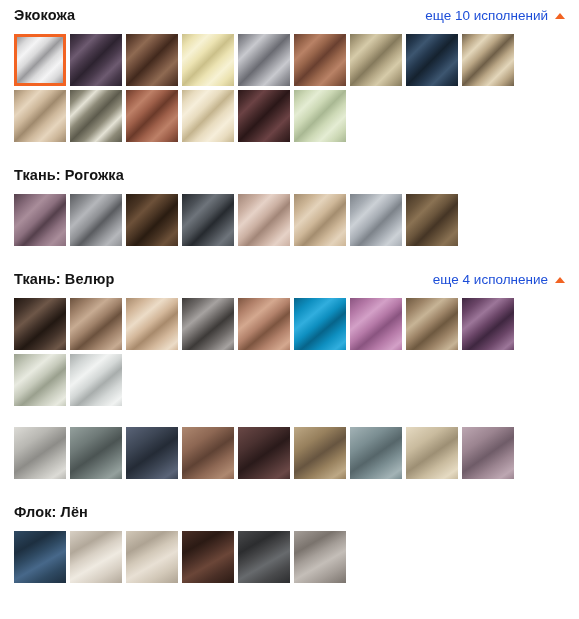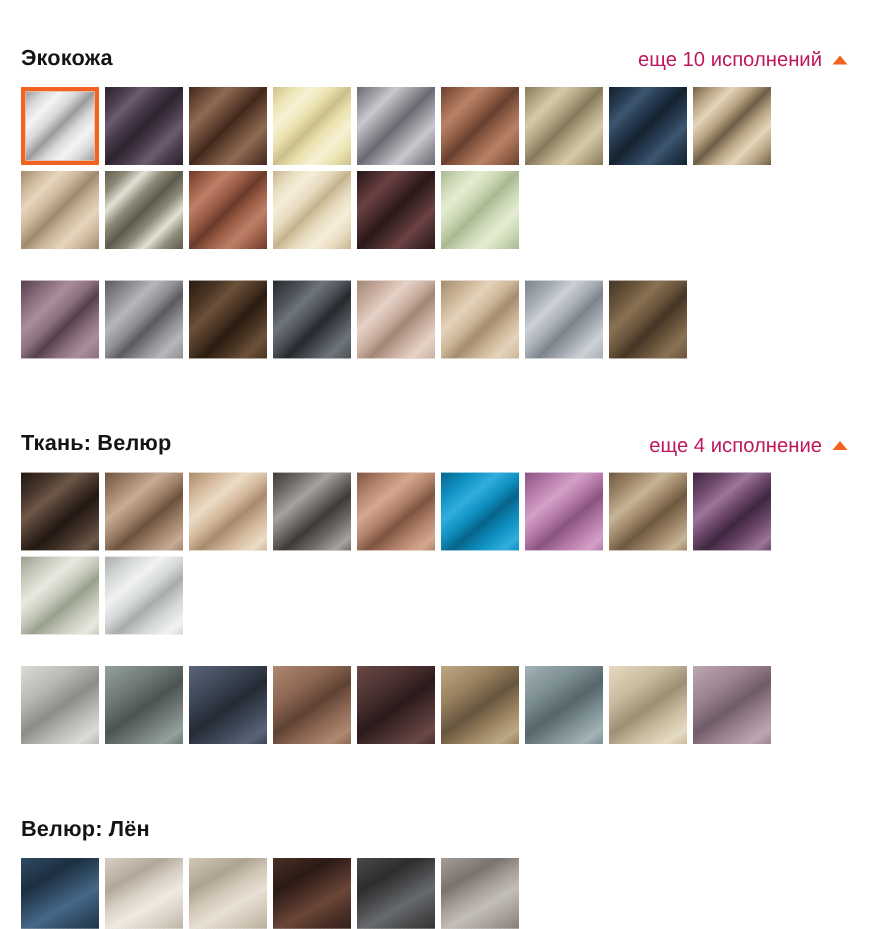--- a/index.html
+++ b/index.html
@@ -21,40 +21,39 @@
   }
   .section {
     padding: 0;
   }
   .section-head {
     display: flex;
     align-items: center;
     justify-content: space-between;
     padding: 0 14px 0 14px;
     height: 31px;
-    margin-top: 24px;
   }
   .section-title {
     font-size: 14.5px;
     font-weight: 700;
     color: #141414;
     letter-spacing: 0.1px;
     line-height: 1;
     white-space: nowrap;
   }
   .more-toggle {
     display: flex;
     align-items: center;
     gap: 7px;
     cursor: pointer;
     user-select: none;
   }
   .more-label {
     font-size: 13.5px;
-    color: #be185d;
+    color: #1d4ed8;
     line-height: 1;
     white-space: nowrap;
   }
   .caret-up {
     width: 0;
     height: 0;
     border-left: 5px solid transparent;
     border-right: 5px solid transparent;
     border-bottom: 6px solid #f26322;
     display: block;
@@ -145,20 +144,23 @@
           <div class="swatch" title="dark-maroon">
             <div class="fabric" style="background-image: linear-gradient(135deg, rgb(43, 23, 24) 0%, rgb(74, 44, 45) 14%, rgb(107, 66, 68) 26%, rgb(74, 44, 45) 38%, rgb(43, 23, 24) 50%, rgb(74, 44, 45) 62%, rgb(107, 66, 68) 74%, rgb(74, 44, 45) 86%, rgb(43, 23, 24) 100%), repeating-linear-gradient(45deg, rgba(255, 255, 255, 0.05) 0px, rgba(255, 255, 255, 0.05) 1px, rgba(0, 0, 0, 0.05) 1px, rgba(0, 0, 0, 0.05) 2px); background-color: rgb(74, 44, 45);"></div>
           </div>
           <div class="swatch" title="pale-green">
             <div class="fabric" style="background-image: linear-gradient(135deg, rgb(169, 184, 147) 0%, rgb(205, 217, 182) 14%, rgb(228, 236, 211) 26%, rgb(205, 217, 182) 38%, rgb(169, 184, 147) 50%, rgb(205, 217, 182) 62%, rgb(228, 236, 211) 74%, rgb(205, 217, 182) 86%, rgb(169, 184, 147) 100%), repeating-linear-gradient(45deg, rgba(255, 255, 255, 0.05) 0px, rgba(255, 255, 255, 0.05) 1px, rgba(0, 0, 0, 0.05) 1px, rgba(0, 0, 0, 0.05) 2px); background-color: rgb(205, 217, 182);"></div>
           </div>
         </div>
         <div class="sec-gap"></div>
       </div>
       <div class="section">
+        <div class="section-head">
+          <div class="section-title">Ткань: Рогожка</div>
+        </div>
         <div class="swatch-grid">
           <div class="swatch" title="mauve-purple">
             <div class="fabric" style="background-image: linear-gradient(135deg, rgb(85, 64, 76) 0%, rgb(139, 111, 126) 20%, rgb(169, 141, 154) 33%, rgb(139, 111, 126) 47%, rgb(85, 64, 76) 58%, rgb(139, 111, 126) 72%, rgb(169, 141, 154) 84%, rgb(139, 111, 126) 100%), repeating-linear-gradient(45deg, rgba(255, 255, 255, 0.1) 0px, rgba(255, 255, 255, 0.1) 1px, rgba(0, 0, 0, 0.1) 1px, rgba(0, 0, 0, 0.1) 3px), repeating-linear-gradient(-45deg, rgba(255, 255, 255, 0.06) 0px, rgba(255, 255, 255, 0.06) 1px, rgba(0, 0, 0, 0.06) 1px, rgba(0, 0, 0, 0.06) 3px); background-color: rgb(139, 111, 126);"></div>
           </div>
           <div class="swatch" title="medium-grey">
             <div class="fabric" style="background-image: linear-gradient(135deg, rgb(90, 92, 96) 0%, rgb(142, 144, 148) 20%, rgb(181, 183, 187) 33%, rgb(142, 144, 148) 47%, rgb(90, 92, 96) 58%, rgb(142, 144, 148) 72%, rgb(181, 183, 187) 84%, rgb(142, 144, 148) 100%), repeating-linear-gradient(45deg, rgba(255, 255, 255, 0.1) 0px, rgba(255, 255, 255, 0.1) 1px, rgba(0, 0, 0, 0.1) 1px, rgba(0, 0, 0, 0.1) 3px), repeating-linear-gradient(-45deg, rgba(255, 255, 255, 0.06) 0px, rgba(255, 255, 255, 0.06) 1px, rgba(0, 0, 0, 0.06) 1px, rgba(0, 0, 0, 0.06) 3px); background-color: rgb(142, 144, 148);"></div>
           </div>
           <div class="swatch" title="dark-brown">
             <div class="fabric" style="background-image: linear-gradient(135deg, rgb(42, 28, 17) 0%, rgb(74, 53, 36) 20%, rgb(109, 81, 57) 33%, rgb(74, 53, 36) 47%, rgb(42, 28, 17) 58%, rgb(74, 53, 36) 72%, rgb(109, 81, 57) 84%, rgb(74, 53, 36) 100%), repeating-linear-gradient(45deg, rgba(255, 255, 255, 0.1) 0px, rgba(255, 255, 255, 0.1) 1px, rgba(0, 0, 0, 0.1) 1px, rgba(0, 0, 0, 0.1) 3px), repeating-linear-gradient(-45deg, rgba(255, 255, 255, 0.06) 0px, rgba(255, 255, 255, 0.06) 1px, rgba(0, 0, 0, 0.06) 1px, rgba(0, 0, 0, 0.06) 3px); background-color: rgb(74, 53, 36);"></div>
           </div>
@@ -252,21 +254,21 @@
             <div class="fabric" style="background-image: linear-gradient(145deg, rgb(229, 218, 194) 0%, rgb(201, 187, 158) 30%, rgb(157, 143, 116) 52%, rgb(201, 187, 158) 70%, rgb(229, 218, 194) 88%, rgb(201, 187, 158) 100%), repeating-linear-gradient(135deg, rgba(255, 255, 255, 0.05) 0px, rgba(255, 255, 255, 0.05) 2px, rgba(0, 0, 0, 0.05) 2px, rgba(0, 0, 0, 0.05) 4px); background-color: rgb(201, 187, 158);"></div>
           </div>
           <div class="swatch" title="dusty-mauve">
             <div class="fabric" style="background-image: linear-gradient(145deg, rgb(189, 167, 178) 0%, rgb(155, 132, 144) 30%, rgb(111, 92, 104) 52%, rgb(155, 132, 144) 70%, rgb(189, 167, 178) 88%, rgb(155, 132, 144) 100%), repeating-linear-gradient(135deg, rgba(255, 255, 255, 0.05) 0px, rgba(255, 255, 255, 0.05) 2px, rgba(0, 0, 0, 0.05) 2px, rgba(0, 0, 0, 0.05) 4px); background-color: rgb(155, 132, 144);"></div>
           </div>
         </div>
         <div class="sec-gap"></div>
       </div>
       <div class="section">
         <div class="section-head">
-          <div class="section-title">Велюр: Лён</div>
+          <div class="section-title">Флок: Лён</div>
         </div>
         <div class="swatch-grid">
           <div class="swatch" title="denim-blue">
             <div class="fabric" style="background-image: linear-gradient(150deg, rgb(47, 74, 99) 0%, rgb(29, 47, 64) 28%, rgb(47, 74, 99) 44%, rgb(71, 104, 138) 60%, rgb(47, 74, 99) 78%, rgb(29, 47, 64) 100%), repeating-linear-gradient(45deg, rgba(255, 255, 255, 0.07) 0px, rgba(255, 255, 255, 0.07) 1px, rgba(0, 0, 0, 0.07) 1px, rgba(0, 0, 0, 0.07) 2px); background-color: rgb(47, 74, 99);"></div>
           </div>
           <div class="swatch" title="cream-white">
             <div class="fabric" style="background-image: linear-gradient(150deg, rgb(216, 208, 196) 0%, rgb(178, 168, 154) 28%, rgb(216, 208, 196) 44%, rgb(239, 234, 225) 60%, rgb(216, 208, 196) 78%, rgb(178, 168, 154) 100%), repeating-linear-gradient(45deg, rgba(255, 255, 255, 0.07) 0px, rgba(255, 255, 255, 0.07) 1px, rgba(0, 0, 0, 0.07) 1px, rgba(0, 0, 0, 0.07) 2px); background-color: rgb(216, 208, 196);"></div>
           </div>
           <div class="swatch" title="oat-beige">
             <div class="fabric" style="background-image: linear-gradient(150deg, rgb(210, 200, 184) 0%, rgb(174, 163, 147) 28%, rgb(210, 200, 184) 44%, rgb(232, 224, 212) 60%, rgb(210, 200, 184) 78%, rgb(174, 163, 147) 100%), repeating-linear-gradient(45deg, rgba(255, 255, 255, 0.07) 0px, rgba(255, 255, 255, 0.07) 1px, rgba(0, 0, 0, 0.07) 1px, rgba(0, 0, 0, 0.07) 2px); background-color: rgb(210, 200, 184);"></div>

